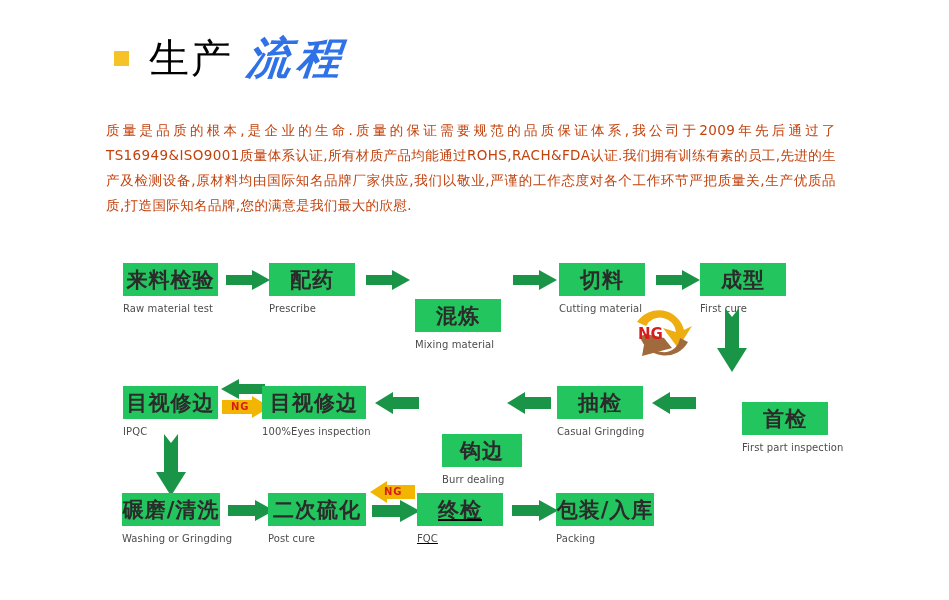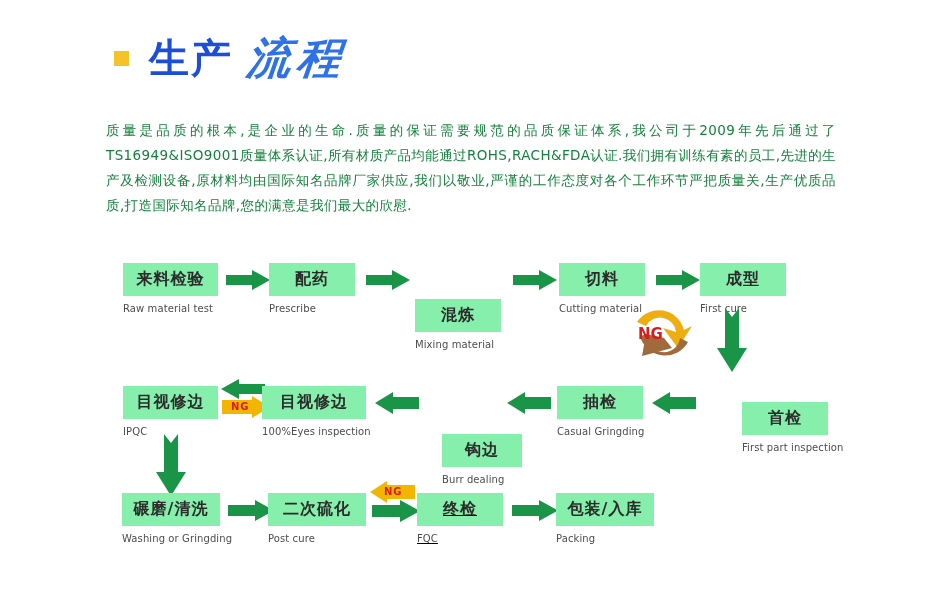--- a/index.html
+++ b/index.html
@@ -26,22 +26,22 @@
   }
   #title-bullet {
     width: 15px;
     height: 15px;
     background: #f5c328;
     margin-right: 20px;
     flex: 0 0 auto;
   }
   .title-main {
     font-size: 40px;
-    font-weight: 700;
-    color: #1d4ed8;
+    font-weight: 400;
+    color: #000000;
     letter-spacing: 2px;
     line-height: 1;
     font-family: "DejaVu Sans", "Liberation Sans", sans-serif;
   }
   .title-accent {
     font-size: 44px;
     font-weight: 700;
     font-style: italic;
     color: #2f72e8;
     letter-spacing: 6px;
@@ -53,46 +53,46 @@
   }
 
   
   #intro-paragraph {
     position: absolute;
     left: 106px;
     top: 118px;
     width: 730px;
     font-size: 13.5px;
     line-height: 25px;
-    color: #15803d;
+    color: #c2410c;
     letter-spacing: 0.4px;
     text-align: justify;
   }
 
   
   #flowchart {
     position: absolute;
     left: 0;
     top: 0;
     width: 949px;
     height: 600px;
   }
 
   .node {
     position: absolute;
     box-sizing: border-box;
   }
   .node-box {
-    background: #86efac;
+    background: #22c55e;
     height: 33px;
     display: flex;
     align-items: center;
     justify-content: center;
     color: #2b2b2b;
-    font-size: 16px;
+    font-size: 21px;
     font-weight: 700;
     letter-spacing: 1px;
     white-space: nowrap;
   }
   .node-caption {
     margin-top: 7px;
     text-align: left;
     font-size: 10px;
     color: #4c4c4c;
     white-space: nowrap;

